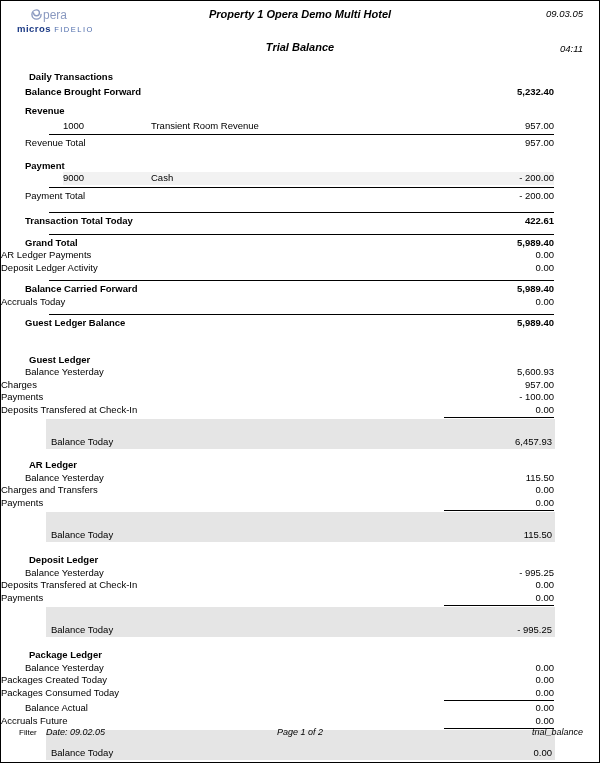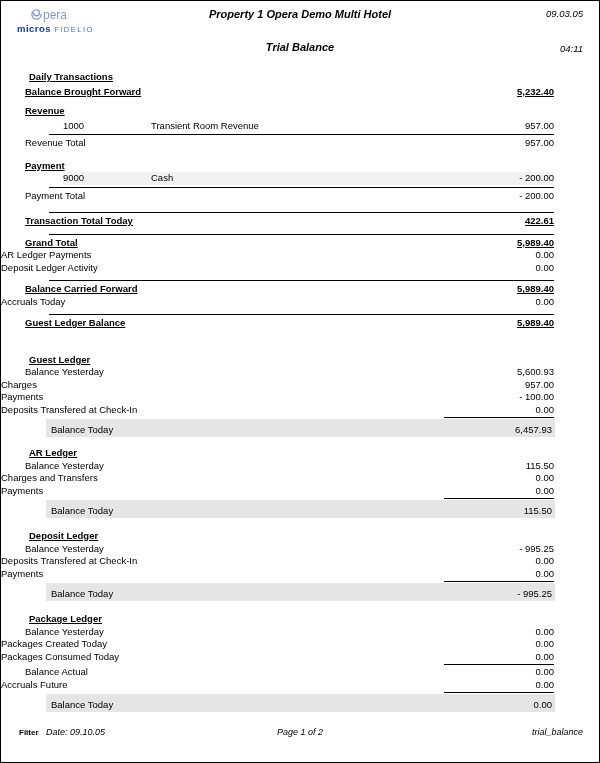--- a/index.html
+++ b/index.html
@@ -24,34 +24,34 @@
   .h-title{position:absolute;top:7px;left:0;right:0;text-align:center;font-size:11px;font-style:italic;font-weight:bold;}
   .h-date{position:absolute;top:7px;right:16px;font-size:9.5px;font-style:italic;}
   .h-rtitle{position:absolute;top:40px;left:0;right:0;text-align:center;font-size:11px;font-style:italic;font-weight:bold;}
   .h-time{position:absolute;top:42px;right:16px;font-size:9.5px;font-style:italic;}
   
   .r{display:flex;align-items:baseline;height:12.5px;line-height:12.5px;padding-right:45px;white-space:nowrap;}
   .r .val{margin-left:auto;}
   .r.i0 .lbl{padding-left:28px;}
   .r.i1 .lbl{padding-left:24px;}
   .r.i2 .lbl{}
-  .b{font-weight:bold;text-decoration:underline;}
+  .b{font-weight:bold;}
   .detail .dwrap{margin-left:62px;flex:1;display:flex;align-items:baseline;}
   .detail .code{width:88px;}
   .detail .dwrap.shaded{background:#f2f2f2;}
   .detail .val{margin-left:auto;}
   .rule{height:0;border-top:1.5px solid #000;margin:2px 45px 2px 48px;}
   .srule{height:0;border-top:1.2px solid #000;margin:1px 45px 1px 443px;}
-  .bar{display:flex;align-items:center;margin:1px 44px 0 45px;background:#e5e5e5;height:14px;line-height:14px;padding:4px 3px 0 5px;white-space:nowrap;}
+  .bar{display:flex;align-items:center;margin:1px 44px 0 45px;background:#e5e5e5;height:14px;line-height:14px;padding:16px 3px 0 5px;white-space:nowrap;}
   .bar .val{margin-left:auto;}
   .sp2{height:2px;}.sp4{height:4px;}.sp7{height:7px;}.sp8{height:8px;}
   .sp10{height:10px;}.sp12{height:12px;}.sp24{height:24px;}.sp70{height:70px;}
   
   .footer{position:absolute;left:0;right:0;bottom:23px;height:12px;font-size:9px;}
-  .f-filter{position:absolute;left:18px;top:1px;font-size:8px;font-weight:bold;}
+  .f-filter{position:absolute;left:18px;top:1px;font-size:8px;}
   .f-date{position:absolute;left:45px;top:0;font-style:italic;}
   .f-page{position:absolute;left:0;right:0;top:0;text-align:center;font-style:italic;}
   .f-file{position:absolute;right:16px;top:0;font-style:italic;}
 </style>
 </head>
 <body>
 
 <div class="page">
 
   <div class="hdr">
@@ -254,18 +254,18 @@
       <span class="val">0.00</span>
     </div>
   <div class="srule"></div>
   <div class="bar">
       <span class="lbl">Balance Today</span>
       <span class="val">0.00</span>
     </div>
 
   <div class="footer">
     <span class="f-filter">Filter</span>
-    <span class="f-date">Date: 09.10.05</span>
+    <span class="f-date">Date: 09.02.05</span>
     <span class="f-page">Page 1 of 2</span>
     <span class="f-file">trial_balance</span>
   </div>
 
 </div>
 
 </body></html>

